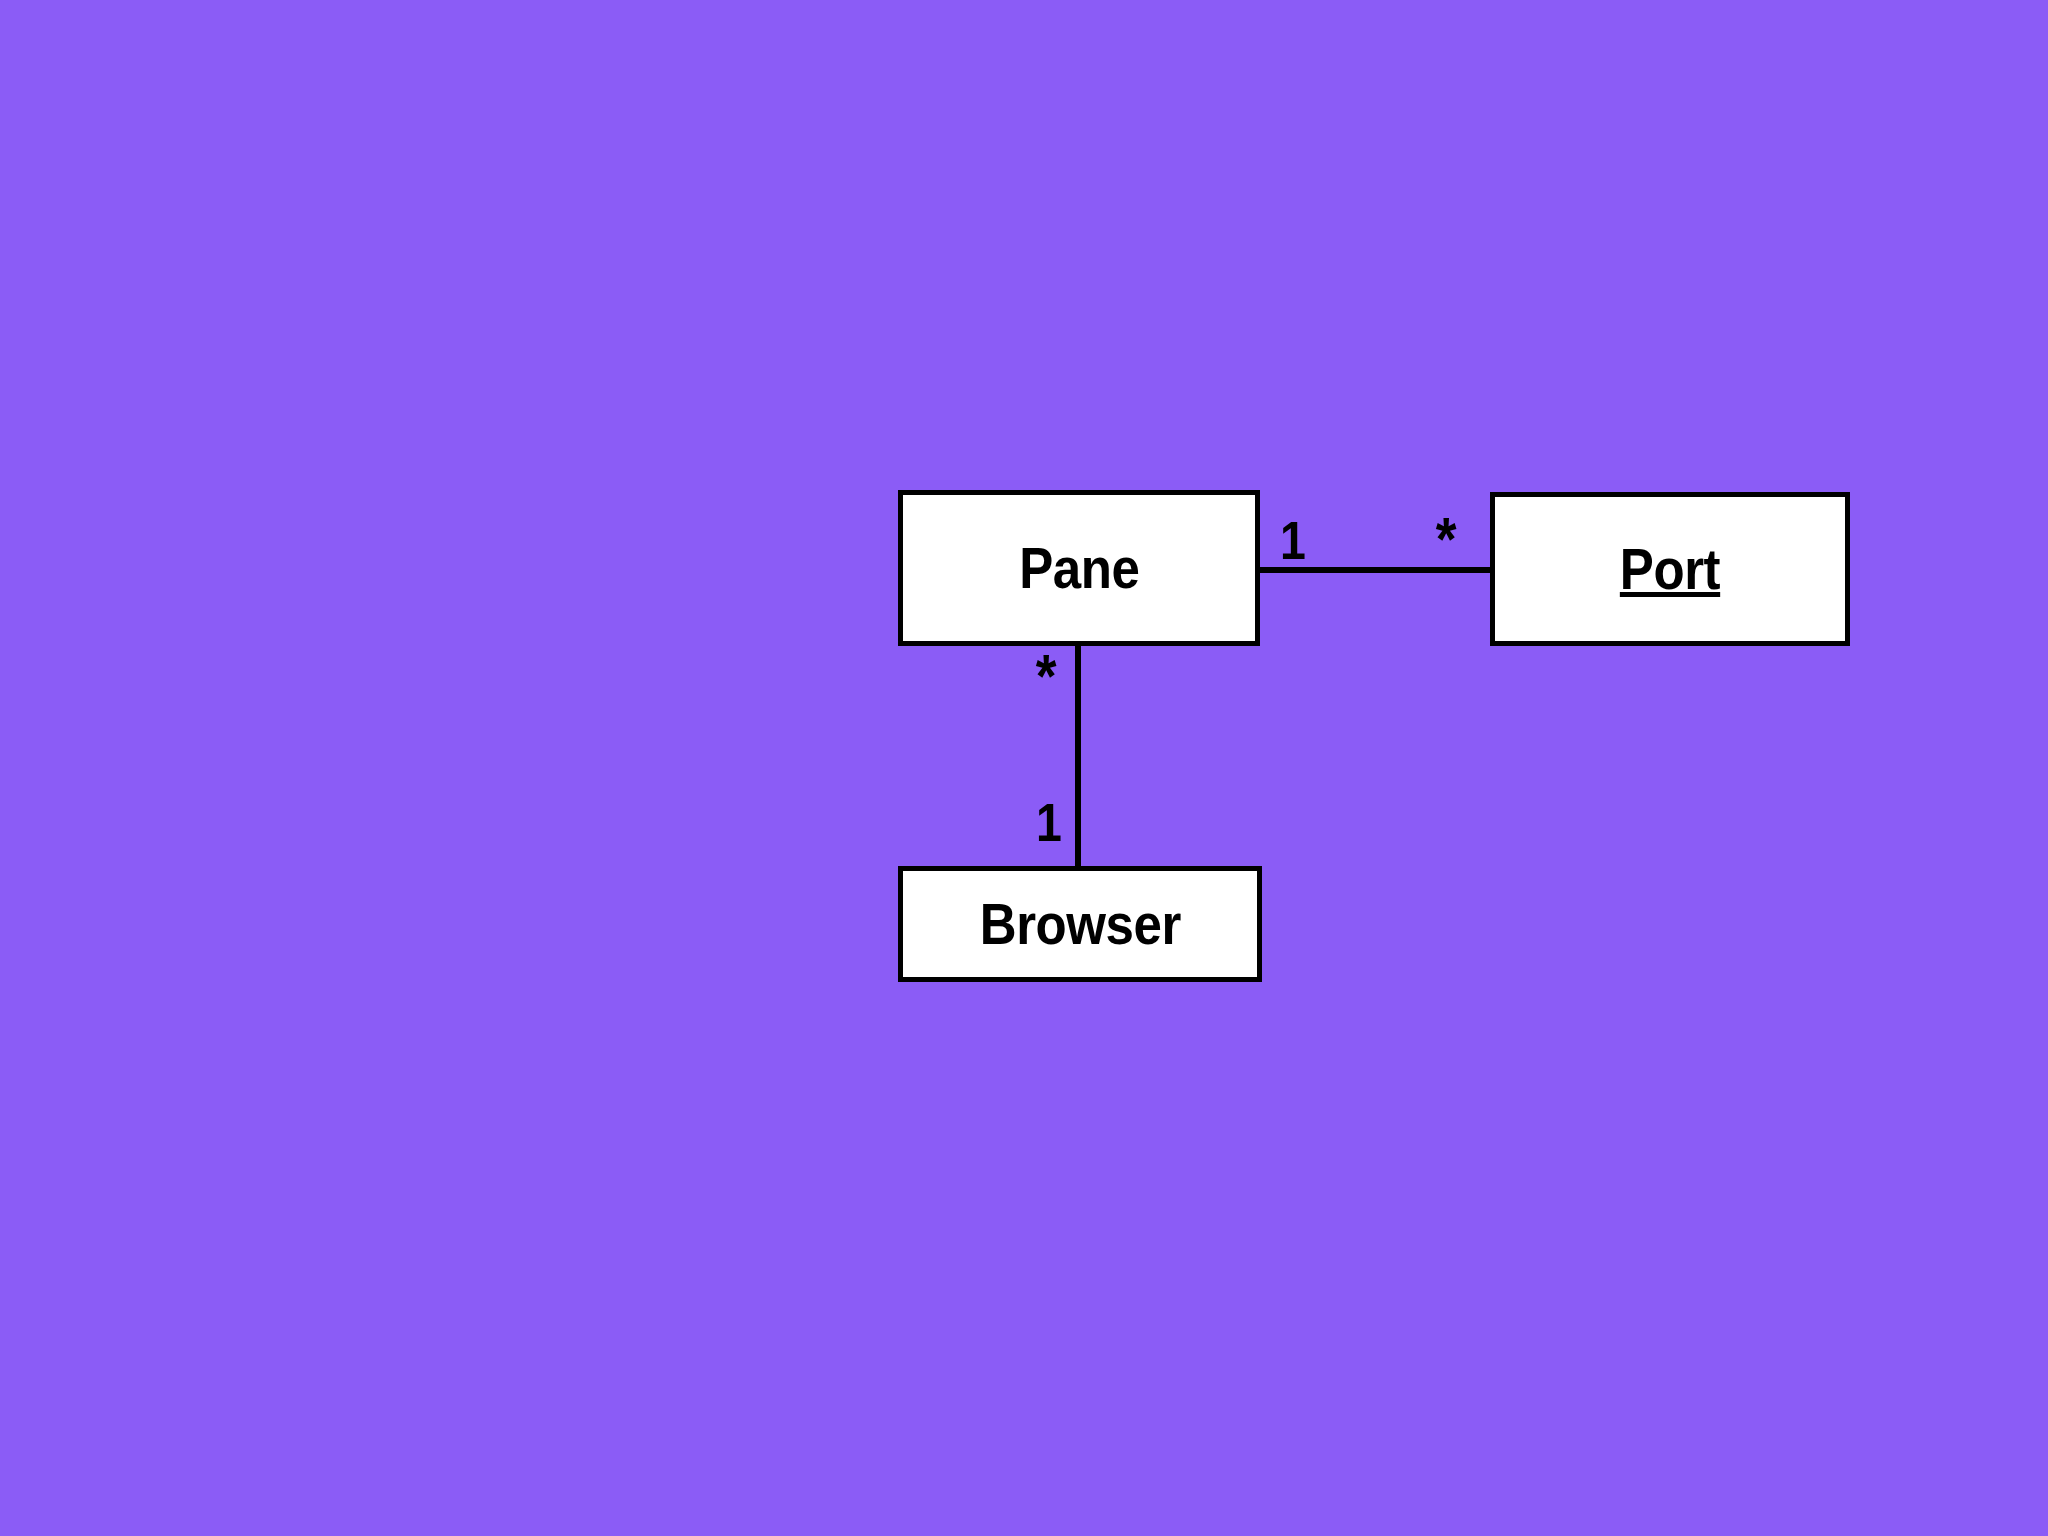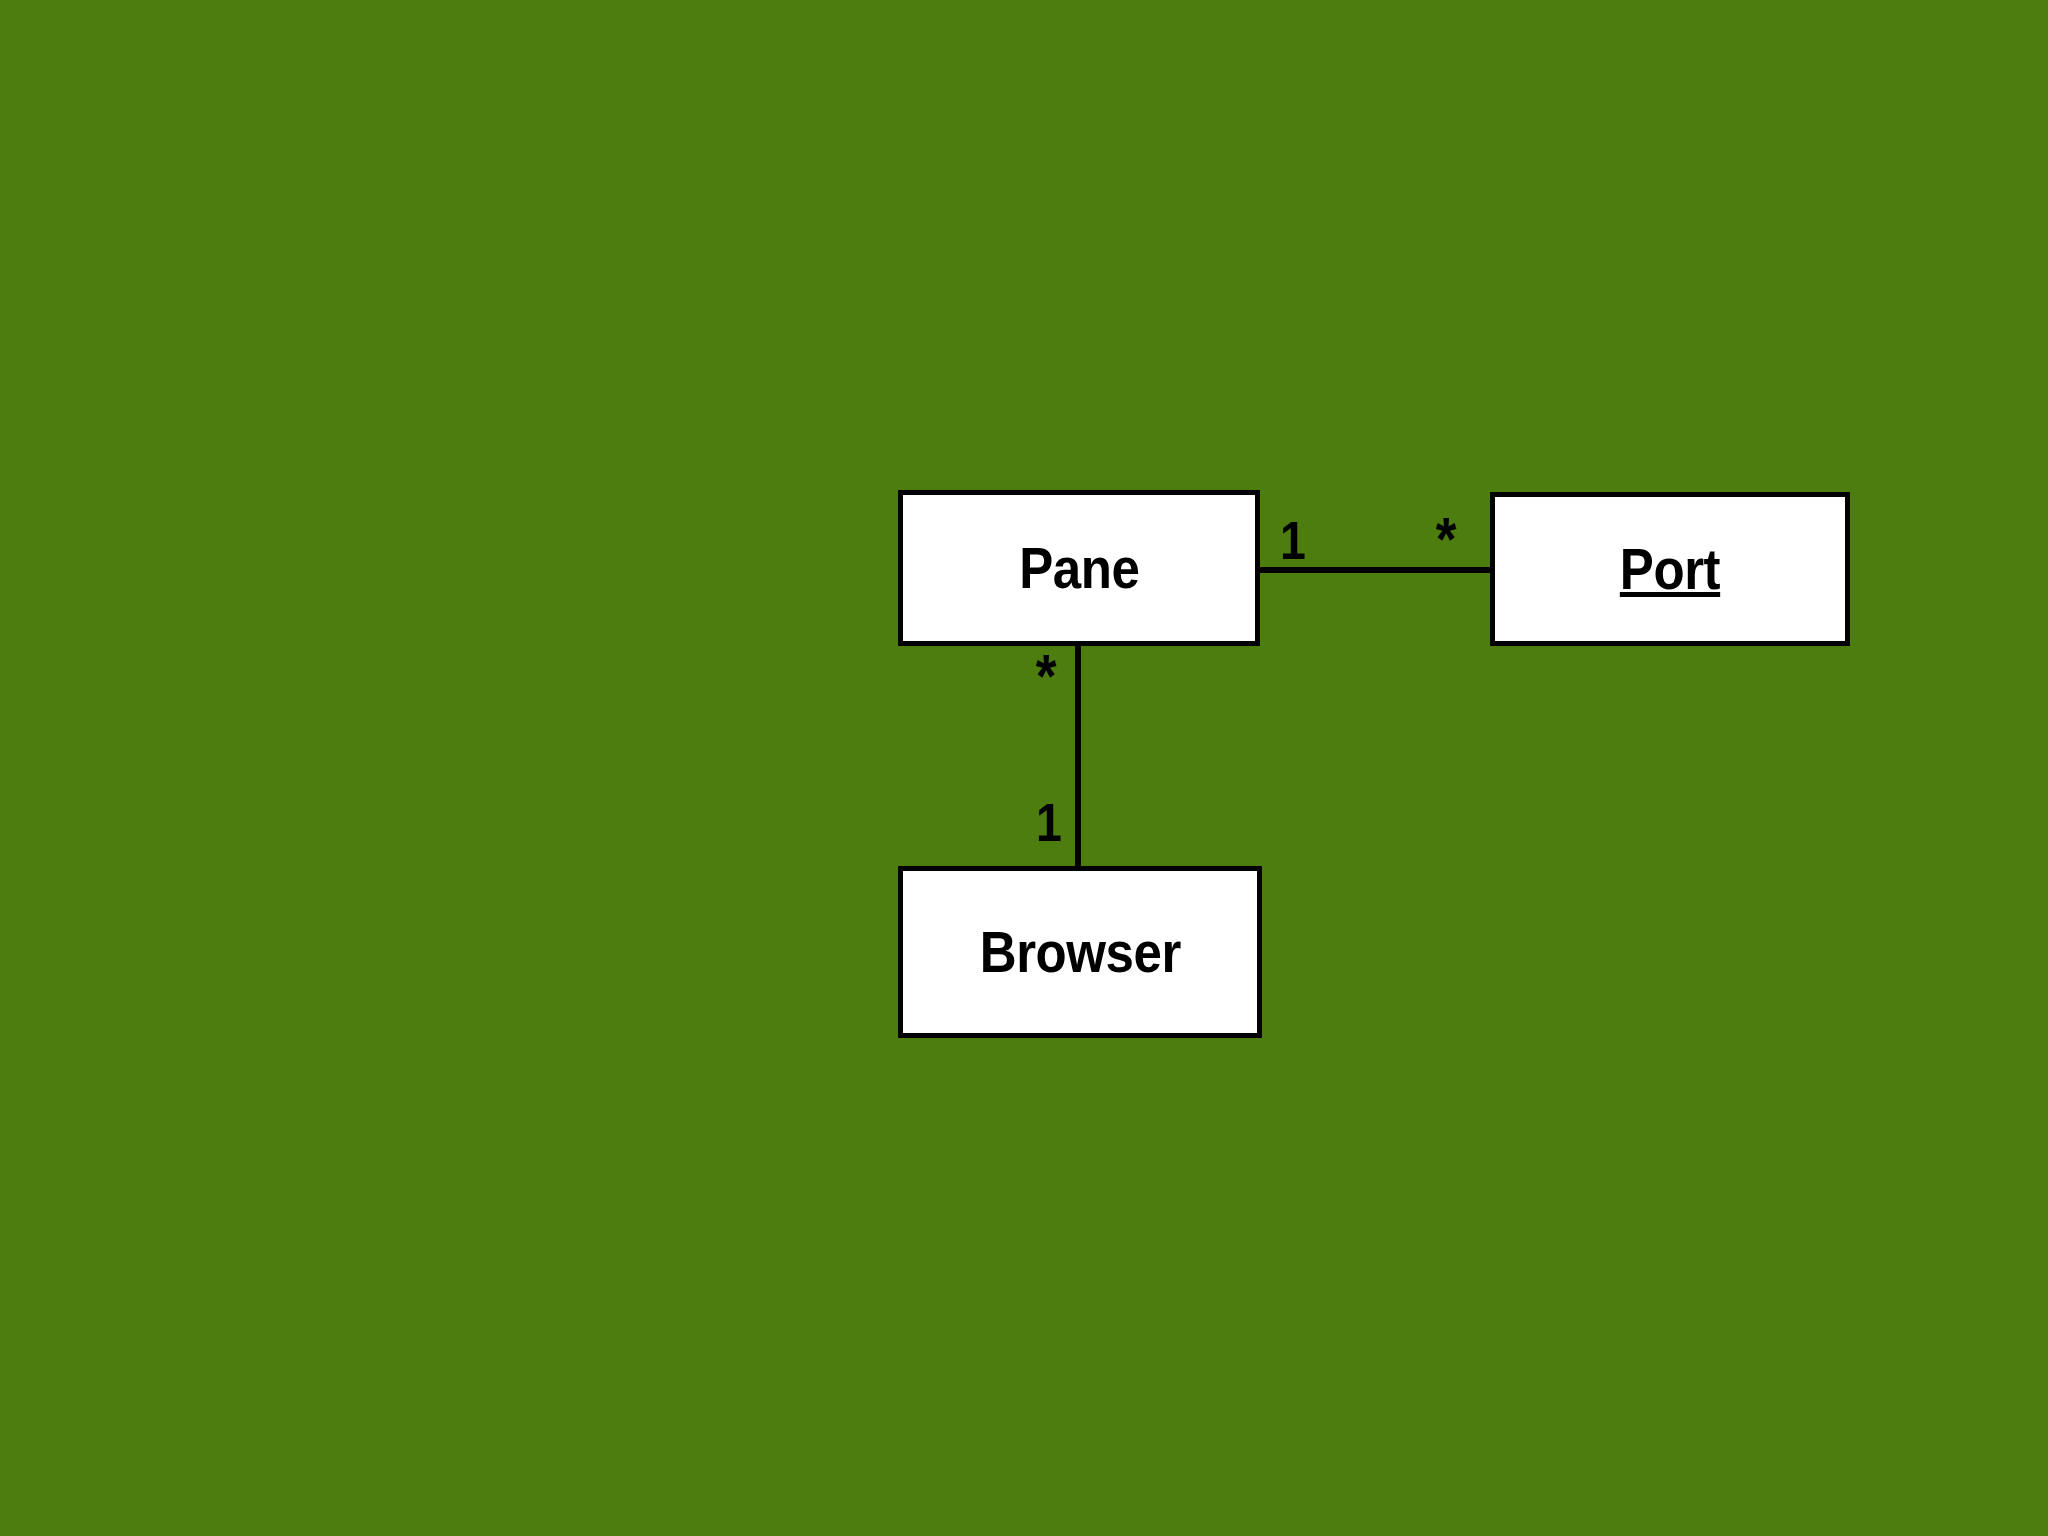--- a/index.html
+++ b/index.html
@@ -11,21 +11,21 @@
     width: 2048px;
     height: 1536px;
     overflow: hidden;
     font-family: "Liberation Sans", "DejaVu Sans", sans-serif;
   }
 
   #canvas {
     position: relative;
     width: 2048px;
     height: 1536px;
-    background: #4d7c0f;
+    background: #8b5cf6;
   }
 
   
   .class-box {
     position: absolute;
     box-sizing: border-box;
     background: #ffffff;
     border: 5px solid #000000;
     display: flex;
     align-items: center;
@@ -39,21 +39,21 @@
     color: #000000;
     letter-spacing: -0.5px;
     transform: scaleX(0.88);
     transform-origin: center center;
     white-space: nowrap;
     user-select: none;
   }
 
   #box-pane    { left: 898px;  top: 490px;  width: 362px; height: 156px; }
   #box-port    { left: 1490px; top: 492px;  width: 360px; height: 154px; text-decoration: underline; }
-  #box-browser { left: 898px;  top: 866px;  width: 364px; height: 172px; }
+  #box-browser { left: 898px;  top: 866px;  width: 364px; height: 116px; }
 
   
   .assoc-line {
     position: absolute;
     background: #000000;
   }
   
   #line-pane-port {
     left: 1258px;
     top: 567px;

